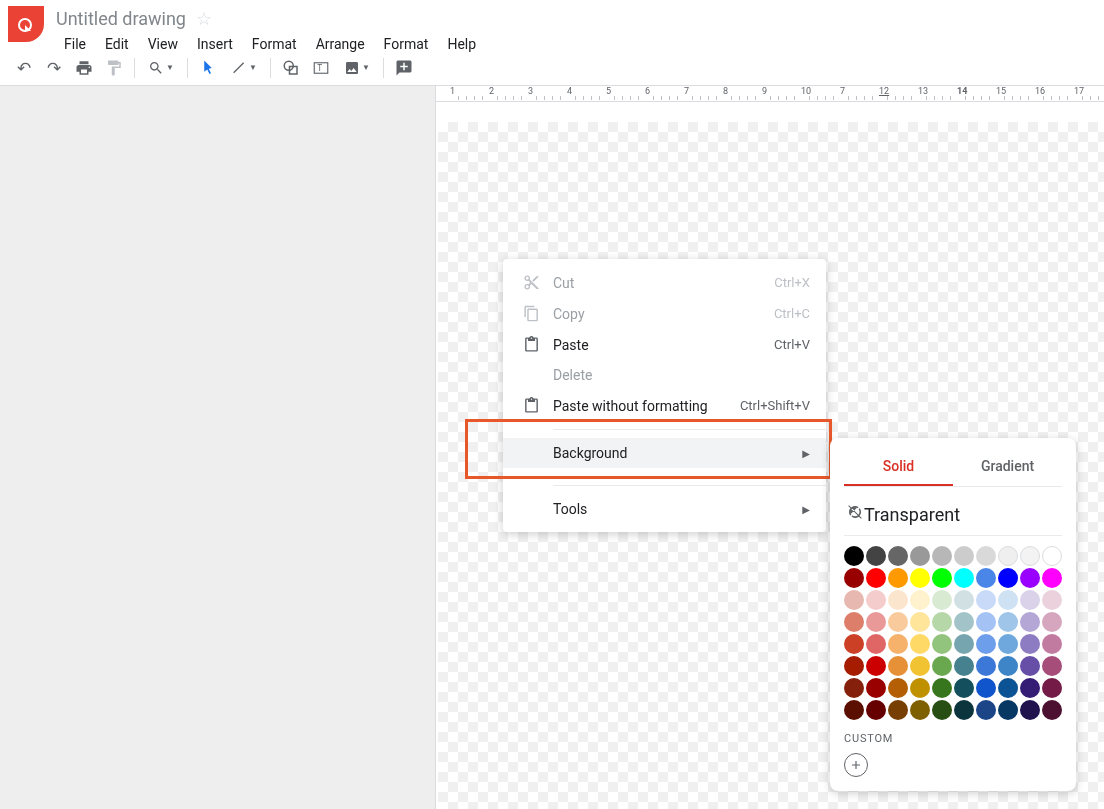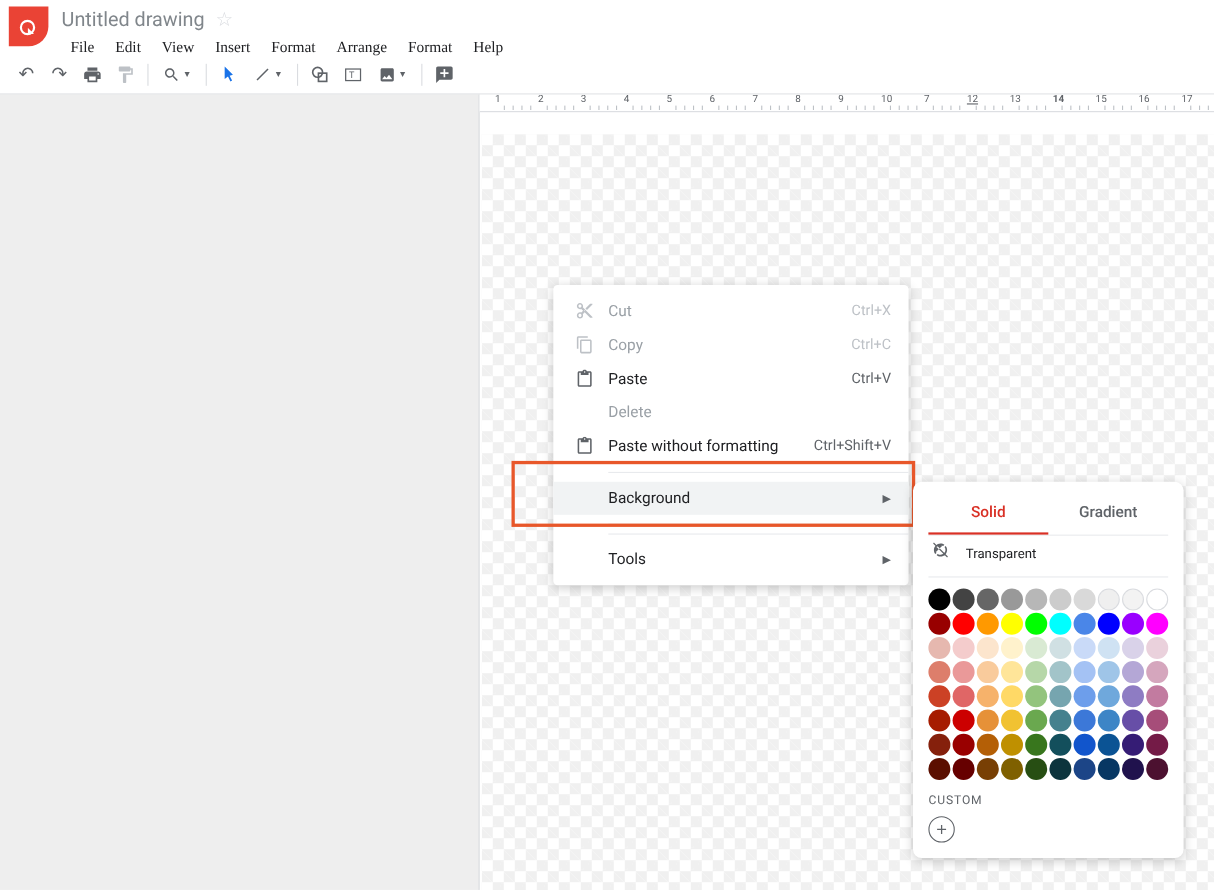--- a/index.html
+++ b/index.html
@@ -8,21 +8,21 @@
     
     .header { display: flex; align-items: flex-start; padding: 6px 0 0 8px; height: 50px; }
     .logo { width: 36px; height: 36px; background: #ea4335; border-radius: 0 0 50% 0; position: relative; margin-right: 12px; }
     .logo::before { content: ""; position: absolute; top: 12px; left: 10px; width: 10px; height: 10px; border: 2px solid #fff; border-radius: 50%; }
     .logo::after { content: ""; position: absolute; top: 19px; left: 17px; width: 6px; height: 6px; background: #fff; clip-path: polygon(0 0, 100% 100%, 0 100%); }
     .title-area { display: flex; flex-direction: column; }
     .doc-title-row { display: flex; align-items: center; gap: 10px; height: 24px; }
     .doc-title { font-size: 18px; color: #80868b; }
     .star-icon { color: #dadce0; font-size: 18px; }
     .menu-bar { display: flex; gap: 3px; margin-top: 2px; }
-    .menu-item { padding: 4px 8px; font-size: 14px; color: #202124; cursor: pointer; border-radius: 4px; font-family: Liberation Serif, serif; }
+    .menu-item { padding: 4px 8px; font-size: 14px; color: #202124; cursor: pointer; border-radius: 4px; }
     
     
     .toolbar { height: 36px; border-bottom: 1px solid #dadce0; display: flex; align-items: center; padding: 0 10px; gap: 2px; }
     .tool-btn { width: 28px; height: 28px; display: flex; align-items: center; justify-content: center; color: #5f6368; cursor: pointer; border-radius: 4px; font-size: 17px; }
     .tool-btn.wider { width: 40px; }
     .tool-btn.active { color: #1a73e8; }
     .tool-sep { width: 1px; height: 20px; background: #dadce0; margin: 0 4px; }
     .tool-btn svg { width: 18px; height: 18px; }
     .dropdown-arrow { font-size: 8px; margin-left: 2px; }
     
@@ -51,24 +51,24 @@
     .ctx-label { flex: 1; margin-left: 10px; }
     .ctx-shortcut { color: #5f6368; font-size: 13px; }
     .ctx-item.disabled .ctx-shortcut { color: #bdc1c6; }
     .ctx-arrow { color: #5f6368; font-size: 10px; margin-left: auto; }
     .ctx-divider { height: 1px; background: #e8eaed; margin: 8px 0 8px 50px; }
     
     .highlight-box { position: absolute; top: 419px; left: 465px; width: 367px; height: 60px; border: 3px solid #e8572a; z-index: 11; pointer-events: none; }
     
     
     .color-picker { position: absolute; top: 438px; left: 830px; width: 246px; background: #fff; border-radius: 8px; box-shadow: 0 2px 10px rgba(0,0,0,0.2); padding: 14px; z-index: 12; }
-    .picker-tabs { display: flex; border-bottom: 1px solid #e8eaed; margin-bottom: 0; }
+    .picker-tabs { display: flex; border-bottom: 1px solid #e8eaed; margin-bottom: 12px; }
     .picker-tab { flex: 1; text-align: center; padding: 6px 0 10px; font-size: 14px; font-weight: 500; color: #5f6368; cursor: pointer; border-bottom: 2px solid transparent; }
     .picker-tab.active { color: #d93025; border-bottom-color: #d93025; }
-    .transparent-row { display: flex; align-items: center; gap: 14px; padding: 4px 2px 10px; font-size: 12px; color: #202124; cursor: pointer; text-align: center; }
+    .transparent-row { display: flex; align-items: center; padding: 4px 2px 10px; font-size: 18px; color: #202124; cursor: pointer; text-align: center; }
     .slash-icon { font-size: 18px; color: #5f6368; position: relative; }
     .color-divider { height: 1px; background: #e8eaed; margin: 0 0 10px; }
     .color-grid { display: grid; grid-template-columns: repeat(10, 20px); gap: 2px; margin-bottom: 4px; }
     .color-swatch { width: 20px; height: 20px; border-radius: 50%; cursor: pointer; }
     .color-swatch.bordered { border: 1px solid #dadce0; }
     .custom-label { font-size: 11px; color: #5f6368; letter-spacing: 0.8px; margin: 12px 0 8px; }
     .add-custom { width: 24px; height: 24px; border: 1.5px solid #5f6368; border-radius: 50%; display: flex; align-items: center; justify-content: center; color: #5f6368; font-size: 16px; cursor: pointer; }
   </style>
 </head>
 <body>

